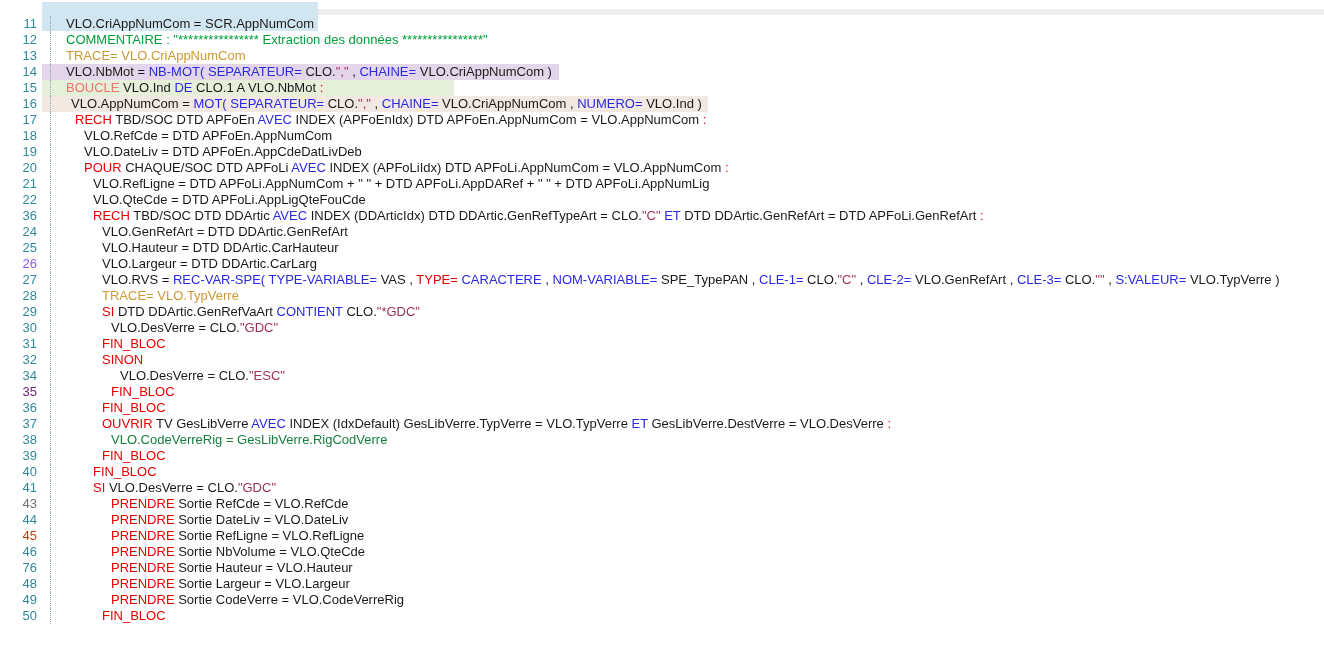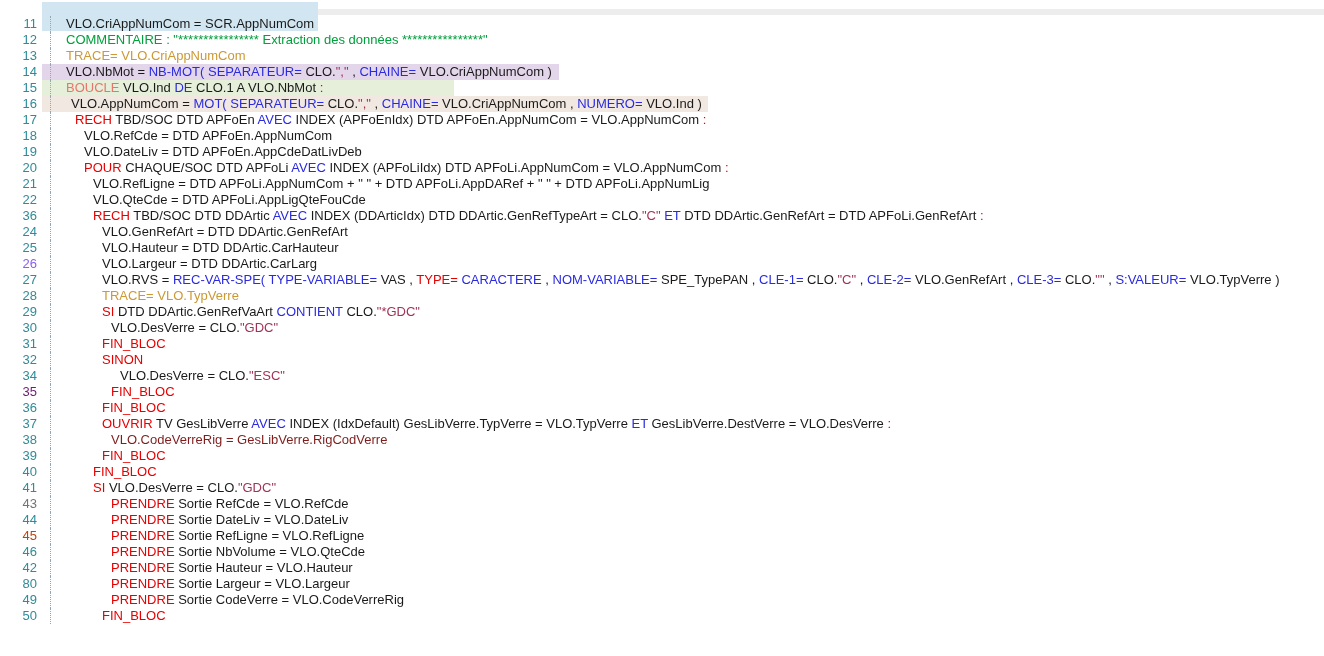--- a/index.html
+++ b/index.html
@@ -125,21 +125,21 @@
       <div class="row">
         <span class="gutter" style="color: rgb(46, 139, 153);">36</span>
         <span class="code" style="padding-left: 51px;"><span class="tok" style="color: rgb(230, 0, 0);">FIN_BLOC</span></span>
       </div>
       <div class="row">
         <span class="gutter" style="color: rgb(46, 139, 153);">37</span>
         <span class="code" style="padding-left: 51px;"><span class="tok" style="color: rgb(230, 0, 0);">OUVRIR</span><span class="tok" style="color: rgb(26, 26, 26);"> TV GesLibVerre </span><span class="tok" style="color: rgb(42, 42, 224);">AVEC</span><span class="tok" style="color: rgb(26, 26, 26);"> INDEX (IdxDefault) GesLibVerre.TypVerre = VLO.TypVerre </span><span class="tok" style="color: rgb(42, 42, 224);">ET</span><span class="tok" style="color: rgb(26, 26, 26);"> GesLibVerre.DestVerre = VLO.DesVerre </span><span class="tok" style="color: rgb(230, 0, 0);">:</span></span>
       </div>
       <div class="row">
         <span class="gutter" style="color: rgb(46, 139, 153);">38</span>
-        <span class="code" style="padding-left: 60px;"><span class="tok" style="color: #7f1d1d;">VLO.CodeVerreRig = GesLibVerre.RigCodVerre</span></span>
+        <span class="code" style="padding-left: 60px;"><span class="tok" style="color: #15803d;">VLO.CodeVerreRig = GesLibVerre.RigCodVerre</span></span>
       </div>
       <div class="row">
         <span class="gutter" style="color: rgb(46, 139, 153);">39</span>
         <span class="code" style="padding-left: 51px;"><span class="tok" style="color: rgb(230, 0, 0);">FIN_BLOC</span></span>
       </div>
       <div class="row">
         <span class="gutter" style="color: rgb(46, 139, 153);">40</span>
         <span class="code" style="padding-left: 42px;"><span class="tok" style="color: rgb(230, 0, 0);">FIN_BLOC</span></span>
       </div>
       <div class="row">
@@ -156,25 +156,25 @@
       </div>
       <div class="row">
         <span class="gutter" style="color: #c2410c; text-align: right;">45</span>
         <span class="code" style="padding-left: 60px;"><span class="tok" style="color: rgb(230, 0, 0);">PRENDRE</span><span class="tok" style="color: rgb(26, 26, 26);"> Sortie RefLigne = VLO.RefLigne</span></span>
       </div>
       <div class="row">
         <span class="gutter" style="color: rgb(46, 139, 153);">46</span>
         <span class="code" style="padding-left: 60px;"><span class="tok" style="color: rgb(230, 0, 0);">PRENDRE</span><span class="tok" style="color: rgb(26, 26, 26);"> Sortie NbVolume = VLO.QteCde</span></span>
       </div>
       <div class="row">
-        <span class="gutter" style="color: rgb(46, 139, 153);">42</span>
+        <span class="gutter" style="color: rgb(46, 139, 153);">76</span>
         <span class="code" style="padding-left: 60px;"><span class="tok" style="color: rgb(230, 0, 0);">PRENDRE</span><span class="tok" style="color: rgb(26, 26, 26);"> Sortie Hauteur = VLO.Hauteur</span></span>
       </div>
       <div class="row">
-        <span class="gutter" style="color: rgb(46, 139, 153);">80</span>
+        <span class="gutter" style="color: rgb(46, 139, 153);">48</span>
         <span class="code" style="padding-left: 60px;"><span class="tok" style="color: rgb(230, 0, 0);">PRENDRE</span><span class="tok" style="color: rgb(26, 26, 26);"> Sortie Largeur = VLO.Largeur</span></span>
       </div>
       <div class="row">
         <span class="gutter" style="color: rgb(46, 139, 153);">49</span>
         <span class="code" style="padding-left: 60px;"><span class="tok" style="color: rgb(230, 0, 0);">PRENDRE</span><span class="tok" style="color: rgb(26, 26, 26);"> Sortie CodeVerre = VLO.CodeVerreRig</span></span>
       </div>
       <div class="row">
         <span class="gutter" style="color: rgb(46, 139, 153);">50</span>
         <span class="code" style="padding-left: 51px;"><span class="tok" style="color: rgb(230, 0, 0);">FIN_BLOC</span></span>
       </div>

